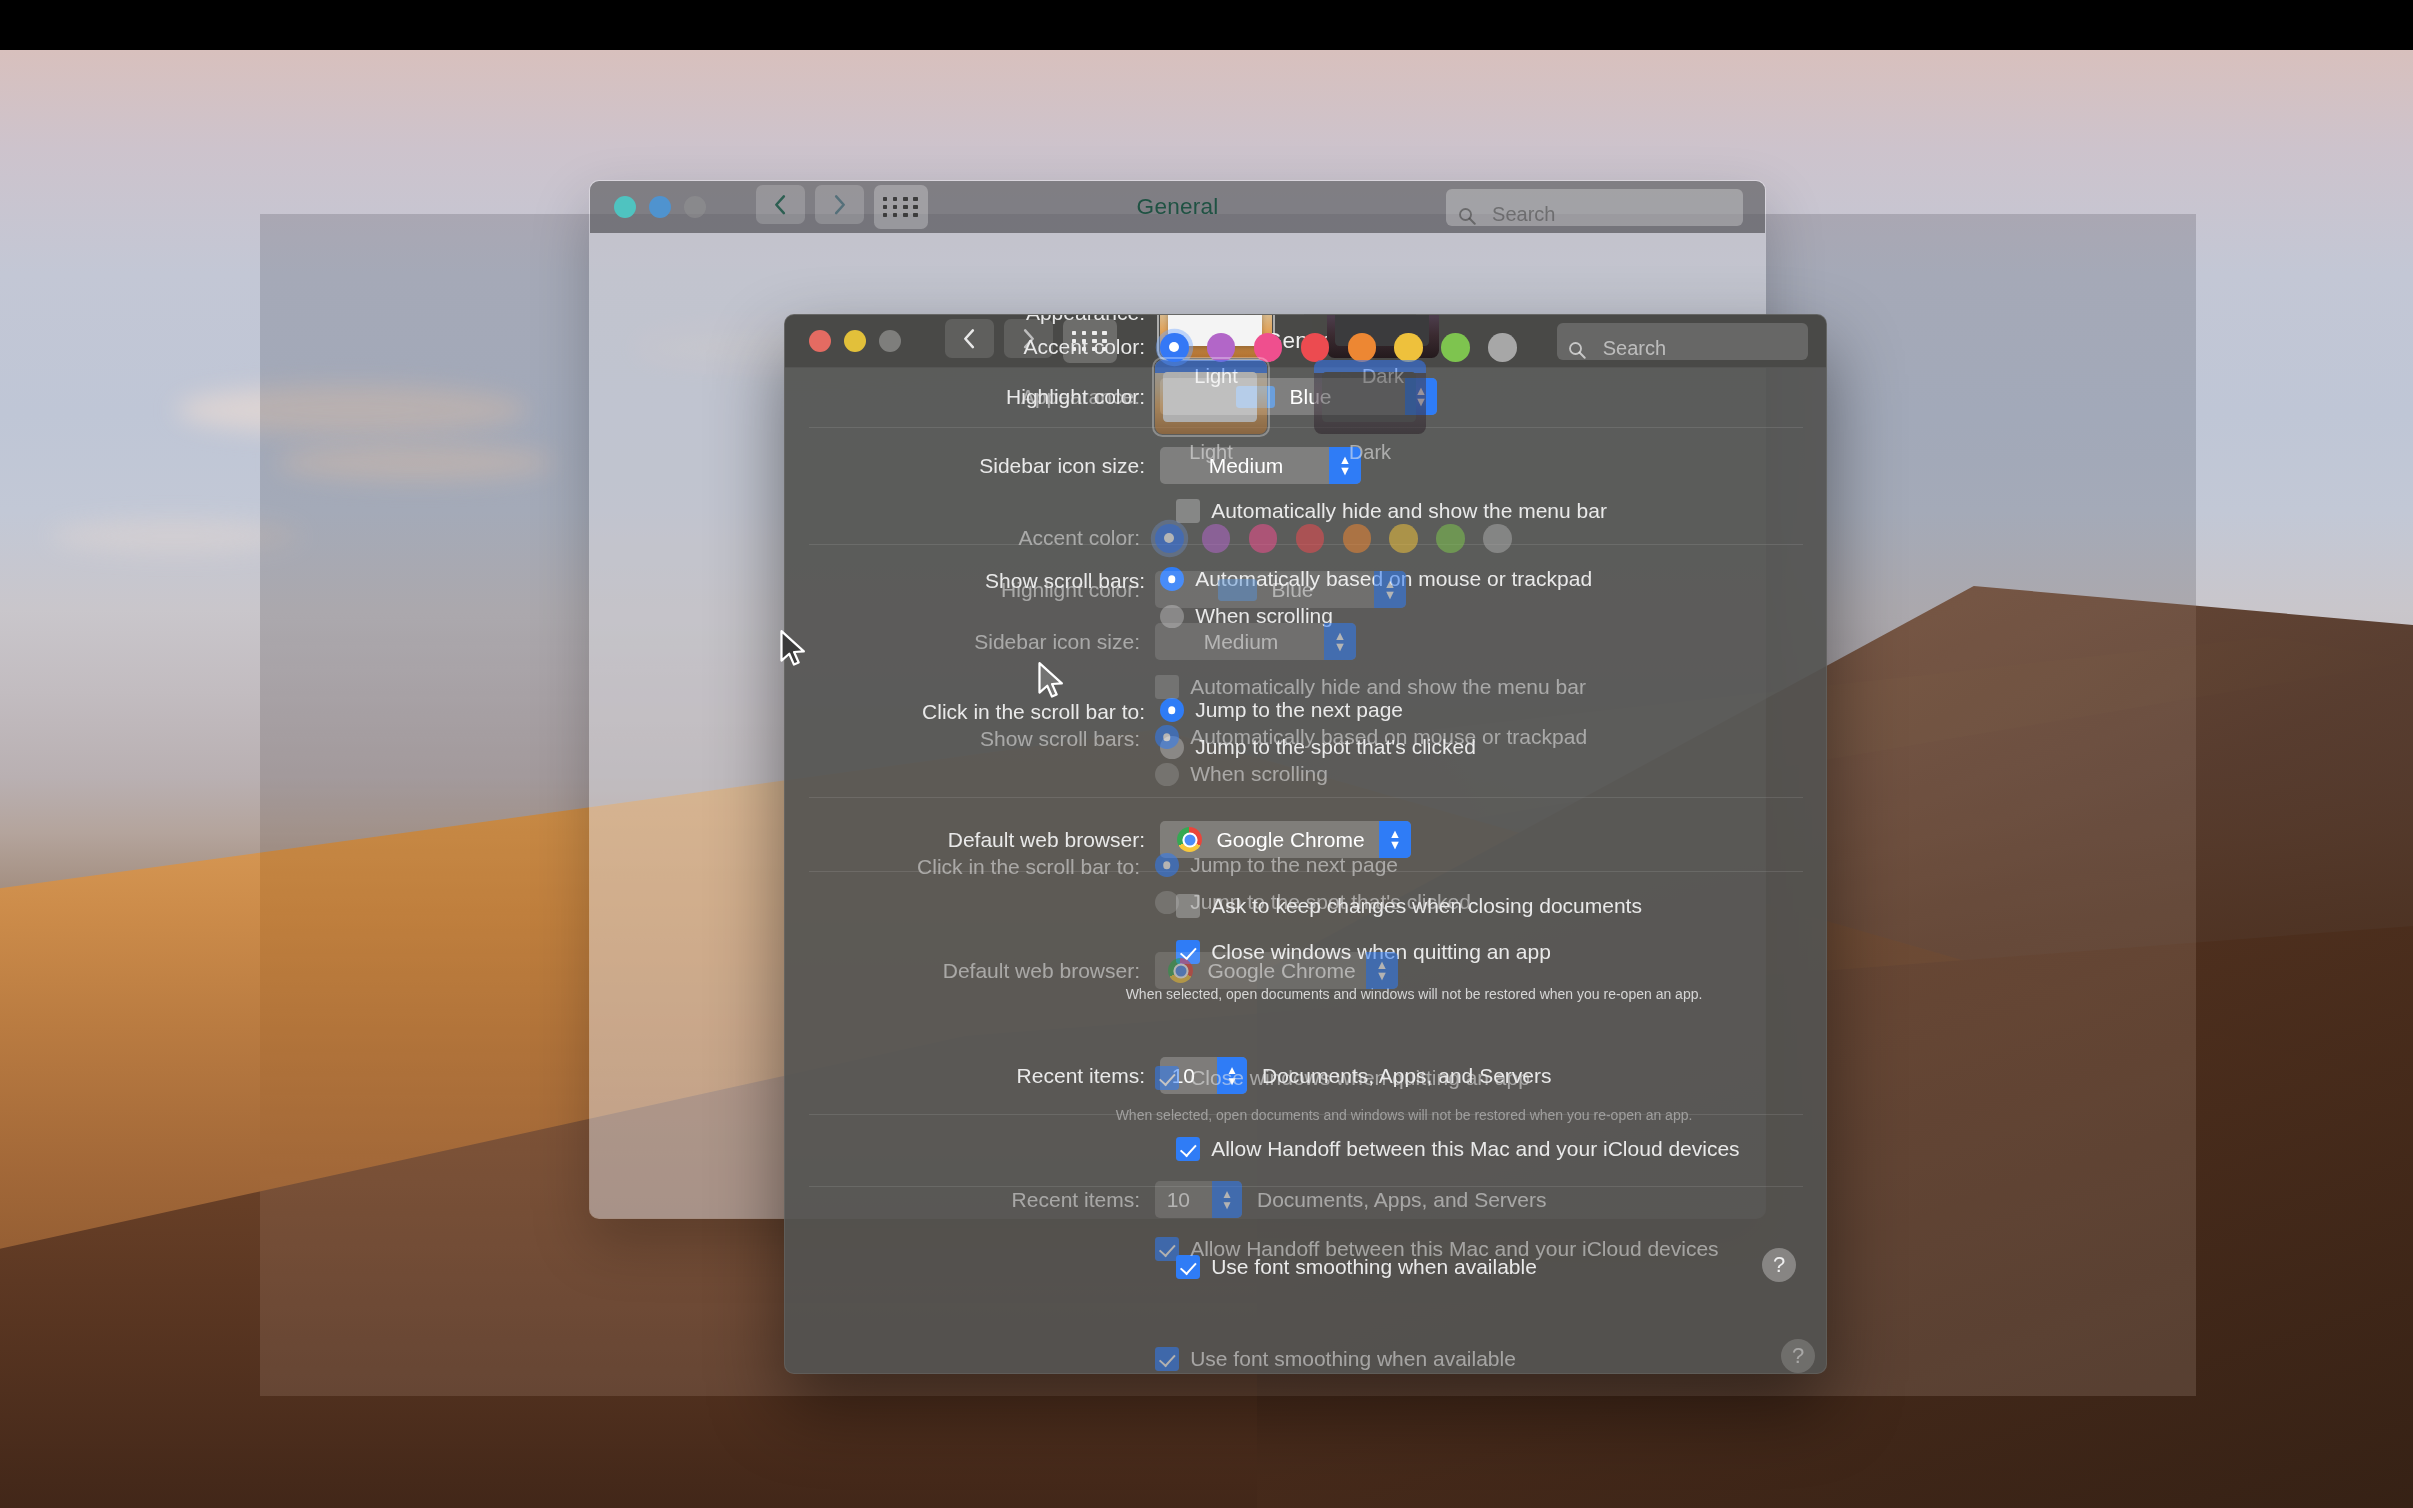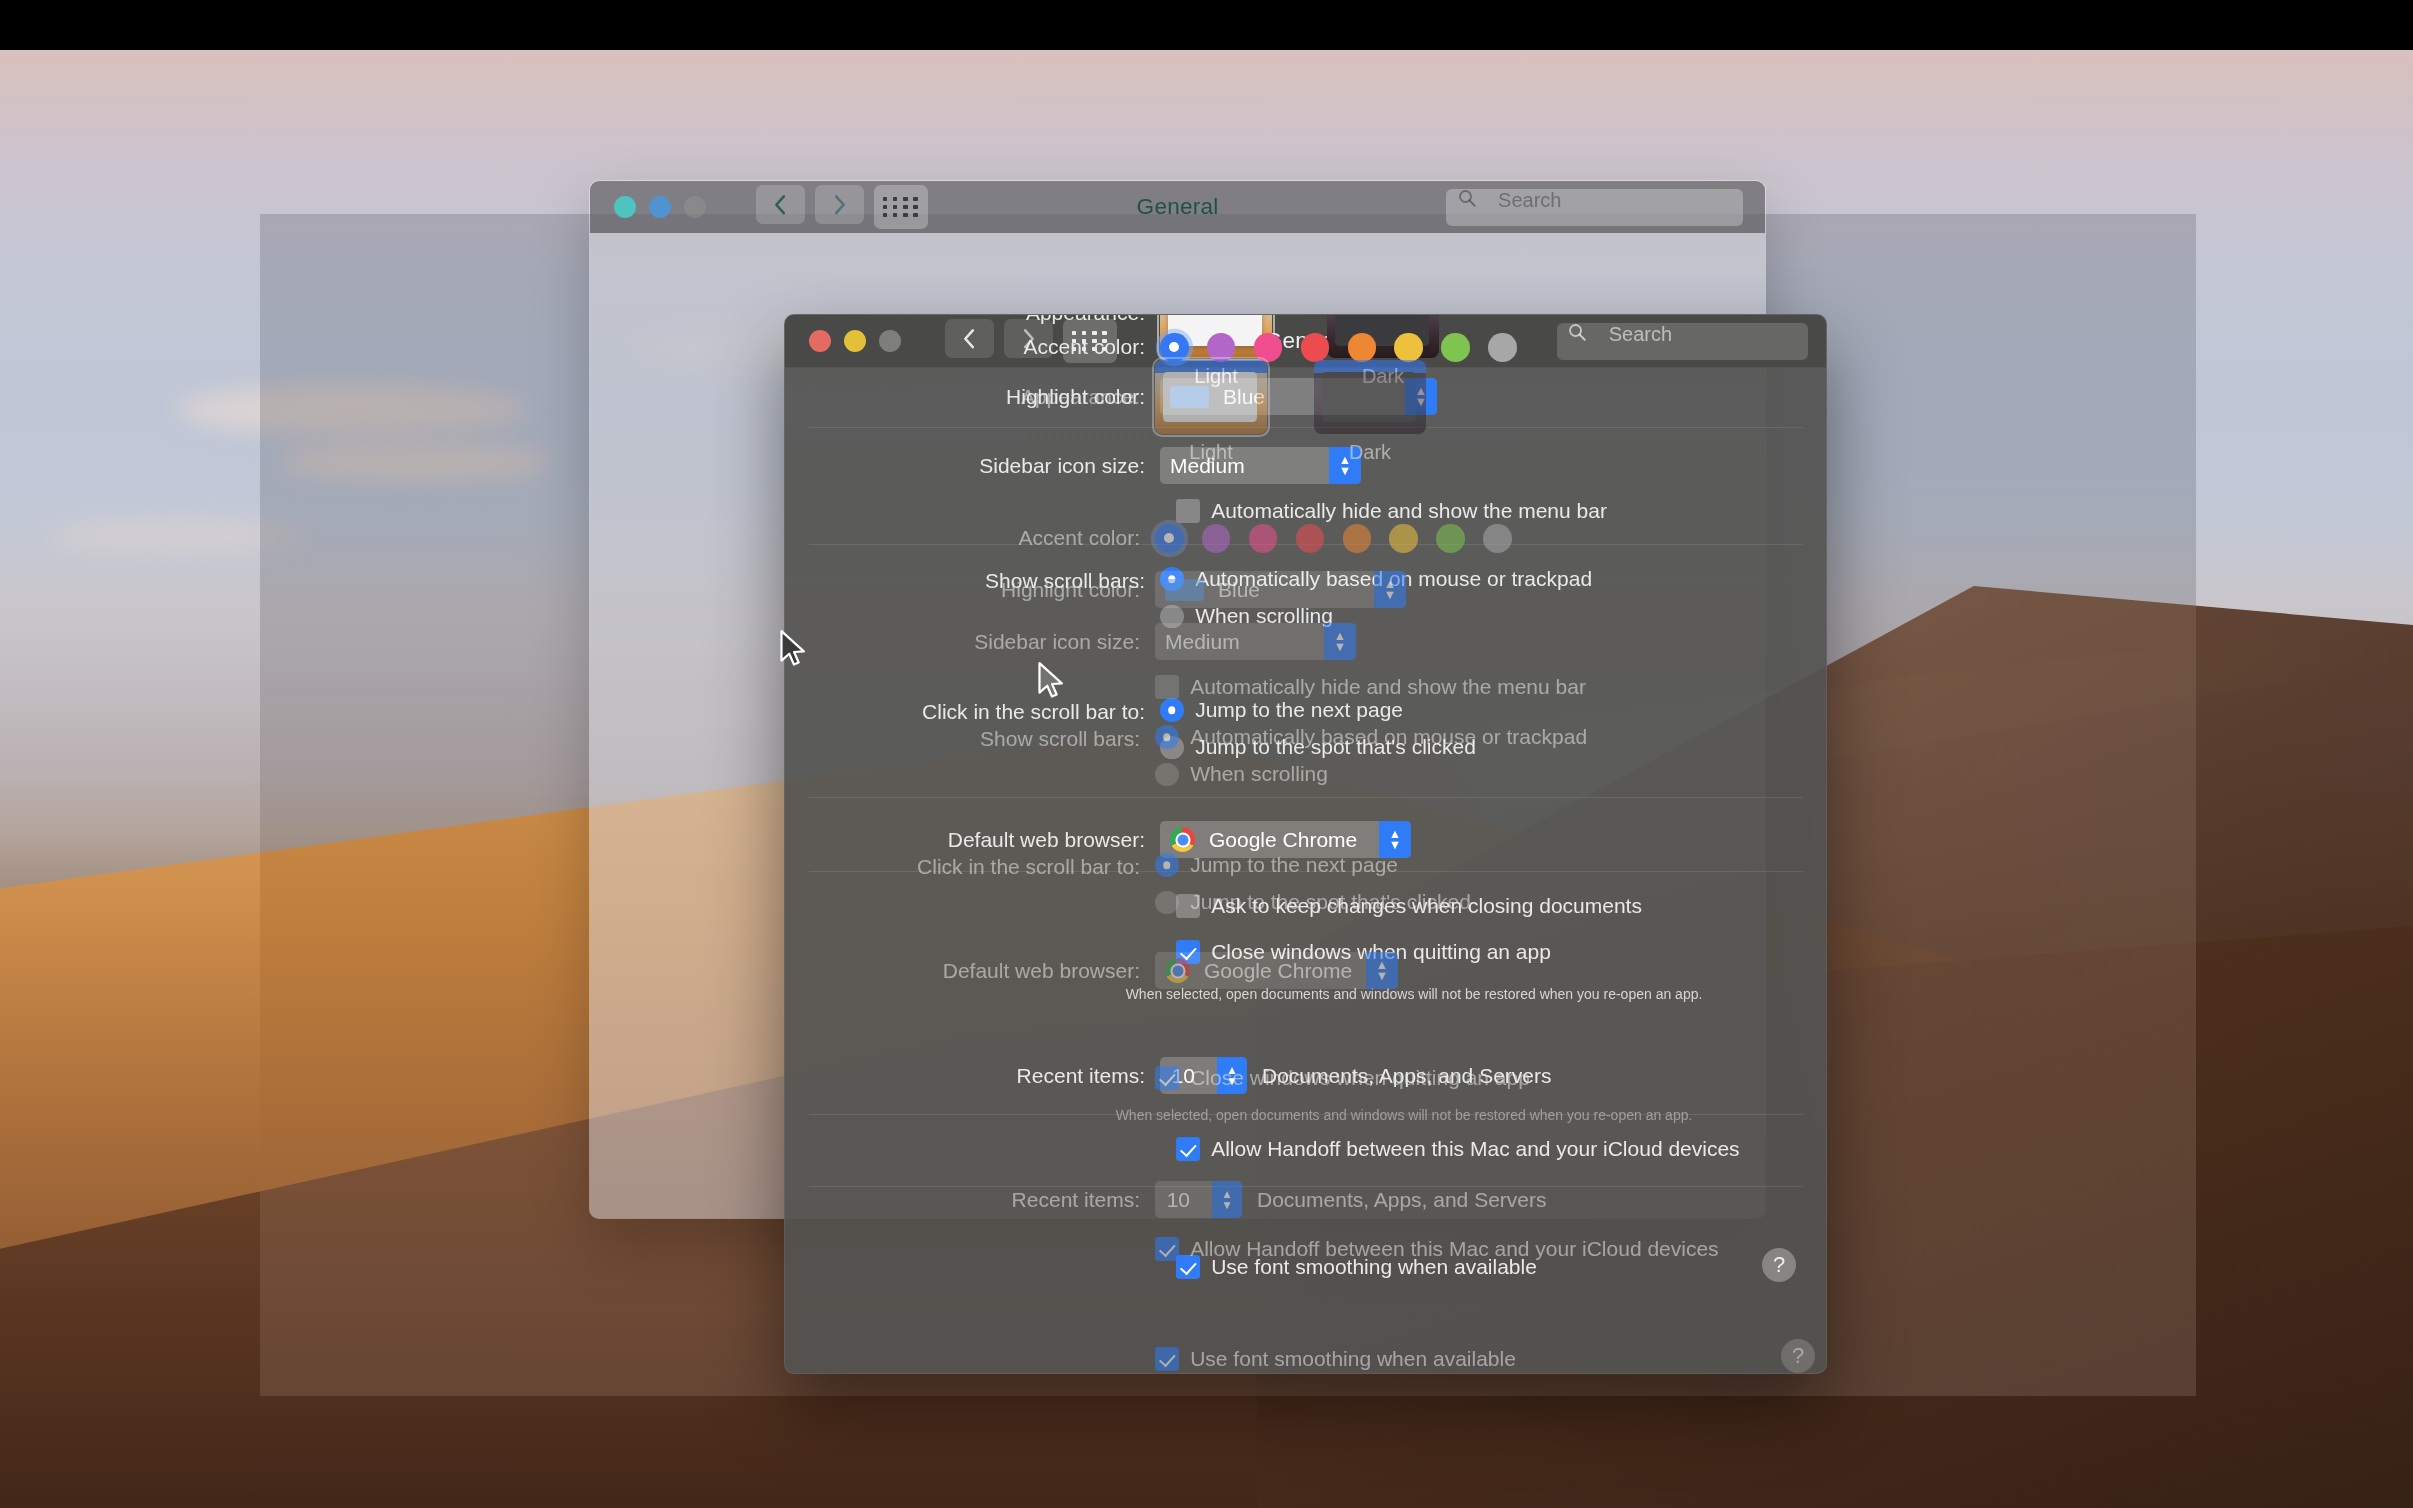--- a/index.html
+++ b/index.html
@@ -72,21 +72,21 @@
   .navbtn svg { display:block; }
   .gridbtn {
     width:54px; height:44px; border-radius:6.7px; background:rgba(255,255,255,.26);
     display:flex; align-items:center; justify-content:center;
   }
   .dots { display:grid; grid-template-columns:repeat(4,5.9px); gap:4.2px; }
   .dots i { width:4.2px; height:4.2px; background:#3c3c3c; display:block; border-radius:0.8px; }
 
   .win-title { font-size:22.6px; letter-spacing:0.2px; }
   .searchbox {
-    height:37px; border-radius:5.9px; display:flex; align-items:flex-start; gap:22px;
+    height:37px; border-radius:5.9px; display:flex; align-items:flex-end; gap:16px;
     padding:0 11.7px; font-size:20px;
   }
 
   
   #win-front {
     left:784px; top:314px; width:1043px; height:1060px;
     background:rgba(83,83,80,.92);
     box-shadow:0 34px 75px rgba(0,0,0,.45);
     border:0.8px solid rgba(255,255,255,.07);
   }
@@ -111,21 +111,21 @@
   
   .sw { width:28.5px; height:28.5px; border-radius:50%; position:relative; }
   .sw.on::after { content:""; position:absolute; left:50%; top:50%; width:10px; height:10px;
     transform:translate(-50%,-50%); border-radius:50%; background:#fff; }
   .sw.on { box-shadow:0 0 0 4.2px rgba(120,170,255,.45); }
 
   
   .popup {
     height:37px; border-radius:5px; background:rgba(255,255,255,.22);
     display:flex; align-items:center; gap:14px; padding:0 39px 0 10px;
-    color:#fff; font-size:21px; position:relative; min-width:151px;
+    color:#fff; font-size:21px; position:relative; min-width:151px;justify-content:center;
   }
   .popup .chev {
     position:absolute; right:0; top:0; bottom:0; width:32px; border-radius:0 5px 5px 0;
     background:#2f7cf6; display:flex; flex-direction:column; align-items:center; justify-content:center; gap:2.5px;
   }
   .popup .chev span { font-size:12.6px; line-height:8.4px; color:#fff; }
   .hl-chip { width:39px; height:22px; border-radius:3.4px; }
 
   
   .stepper {

